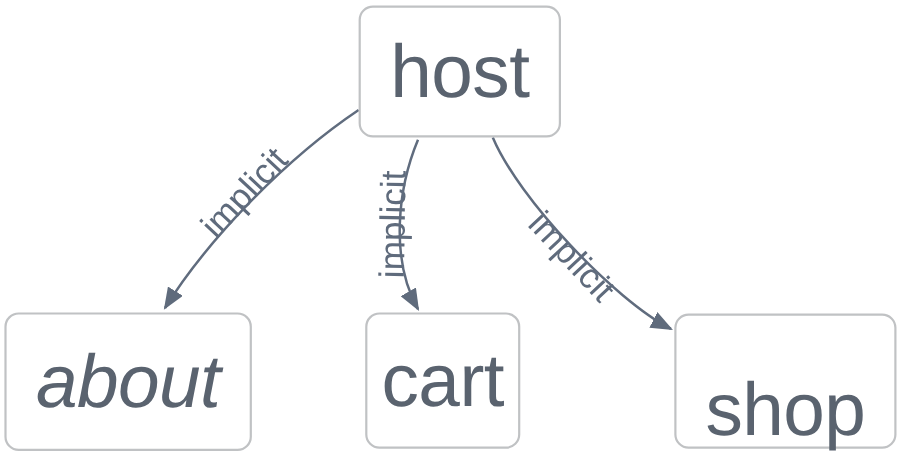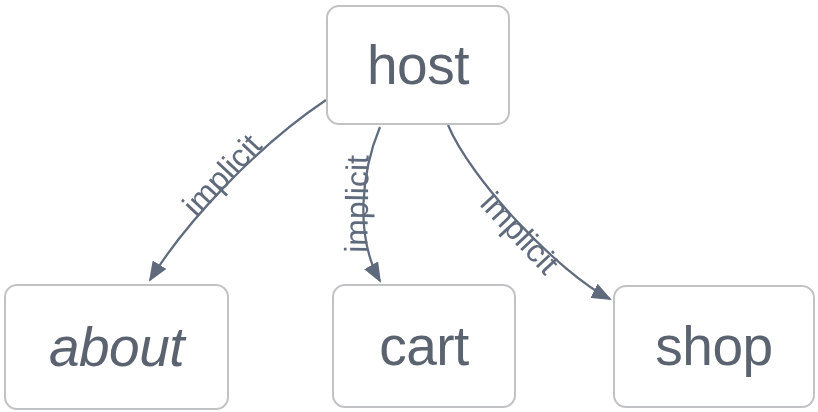--- a/index.html
+++ b/index.html
@@ -39,29 +39,29 @@
     position: absolute;
     box-sizing: border-box;
     background: #ffffff;
     border: 2px solid #c0c2c4;
     border-radius: 13px;
     display: flex;
     align-items: center;
     justify-content: center;
   }
   .node-label {
-    font-size: 55px;
+    font-size: 68px;
     color: #5a636f;
     line-height: 1;
     letter-spacing: -0.5px;
   }
   .node-host  { left: 326px; top: 5px;   width: 184px; height: 120px; }
   .node-about { left: 4px;   top: 284px; width: 225px; height: 126px; font-style: italic; }
-  .node-cart  { left: 332px; top: 284px; width: 184px; height: 124px; }
-  .node-shop  { left: 613px; top: 285px; width: 202px; height: 123px; }
+  .node-cart  { left: 332px; top: 284px; width: 141px; height: 124px; }
+  .node-shop  { left: 613px; top: 285px; width: 202px; height: 123px; align-items: flex-end; }
 </style>
 </head>
 <body>
 
 <div class="stage">
 
   <svg class="edges" width="818" height="412" viewBox="0 0 818 412" xmlns="http://www.w3.org/2000/svg">
     <defs>
       <marker id="arrow" viewBox="0 0 20 16" refX="18" refY="8" markerWidth="20" markerHeight="16" markerUnits="userSpaceOnUse" orient="auto">
         <path class="arrowhead" d="M0,0 L20,8 L0,16 Z"></path>

